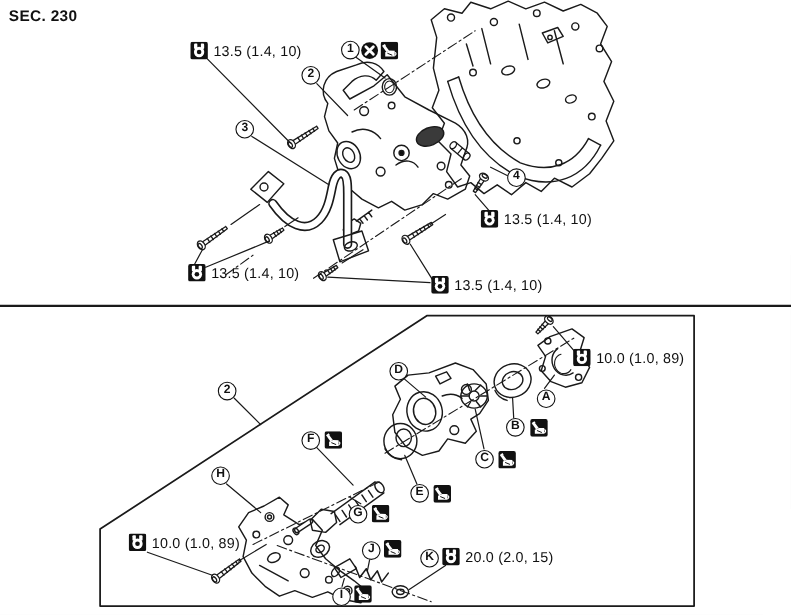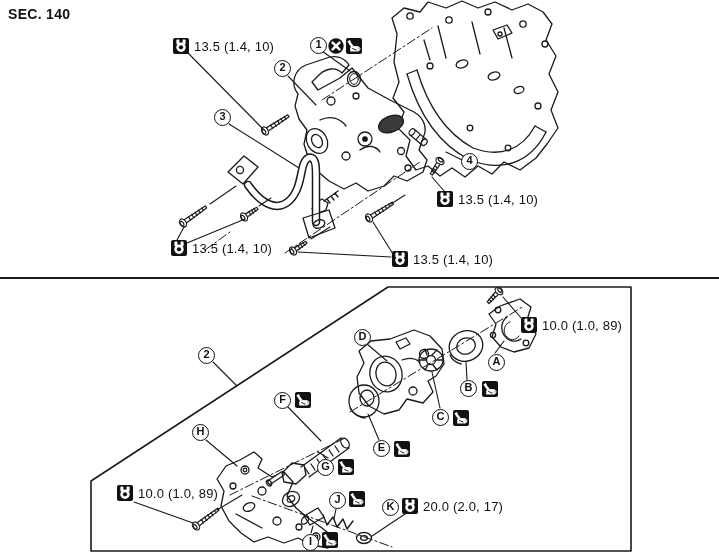--- a/index.html
+++ b/index.html
@@ -246,21 +246,21 @@
         <path d="M379,440 L368,414"></path>
         <path d="M367,344 L387,361"></path>
         <path d="M440,408 L432,372"></path>
         <path d="M467,380 L466,362"></path>
         <path d="M495,353 L504,341"></path>
         <path d="M522,319 L503,297"></path>
       </g>
     </g>
   </svg>
 
-  <div class="sec">SEC. 140</div>
+  <div class="sec">SEC. 230</div>
 
   <div class="co" style="left:310px;top:37px">1</div>
   <svg class="ic" style="left:328px;top:38px">
       <use href="#sym-noreuse"></use>
     </svg>
   <svg class="ic" style="left:346px;top:38px">
       <use href="#sym-oil"></use>
     </svg>
 
   <div class="co" style="left:274px;top:60px">2</div>
@@ -337,15 +337,15 @@
 
   <div class="co" style="left:329px;top:492px">J</div>
   <svg class="ic" style="left:349px;top:491px">
       <use href="#sym-oil"></use>
     </svg>
 
   <div class="co" style="left:382px;top:499px">K</div>
   <svg class="ic" style="left:402px;top:498px">
       <use href="#sym-torque"></use>
     </svg>
-  <div class="tq" style="left:423px;top:499px">20.0 (2.0, 17)</div>
+  <div class="tq" style="left:423px;top:499px">20.0 (2.0, 15)</div>
 
 </div>
 
 </body></html>

